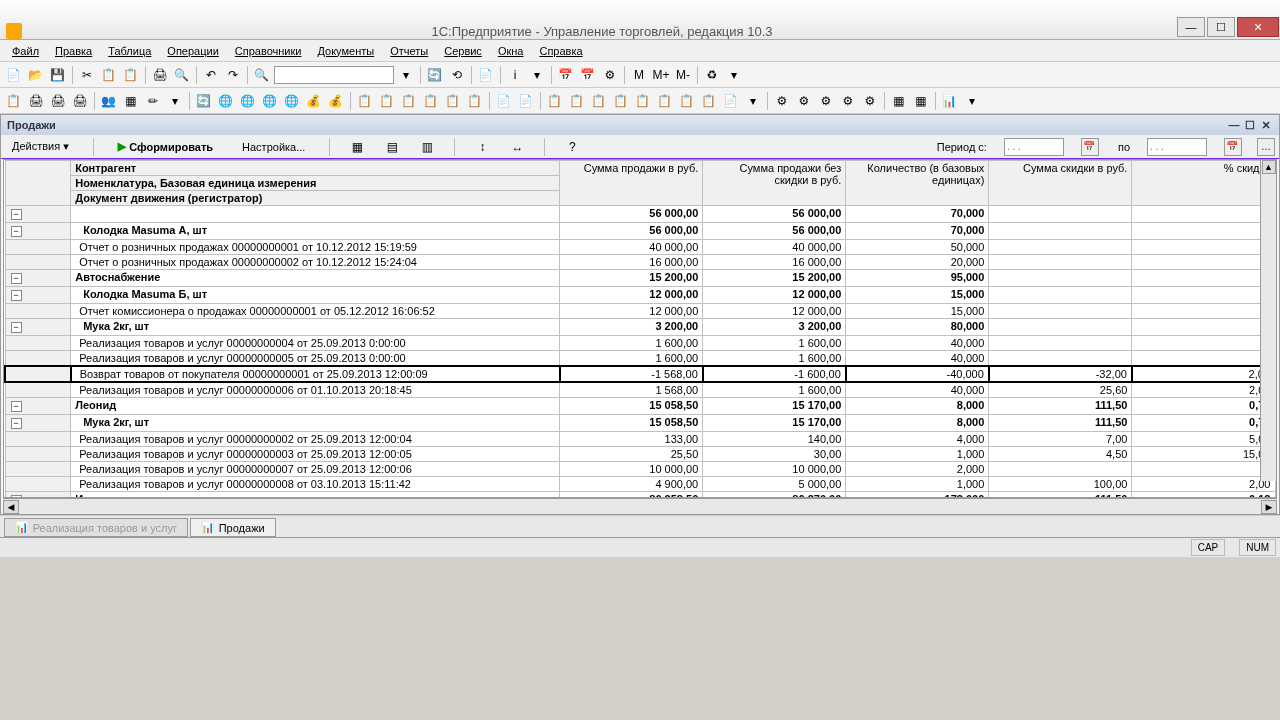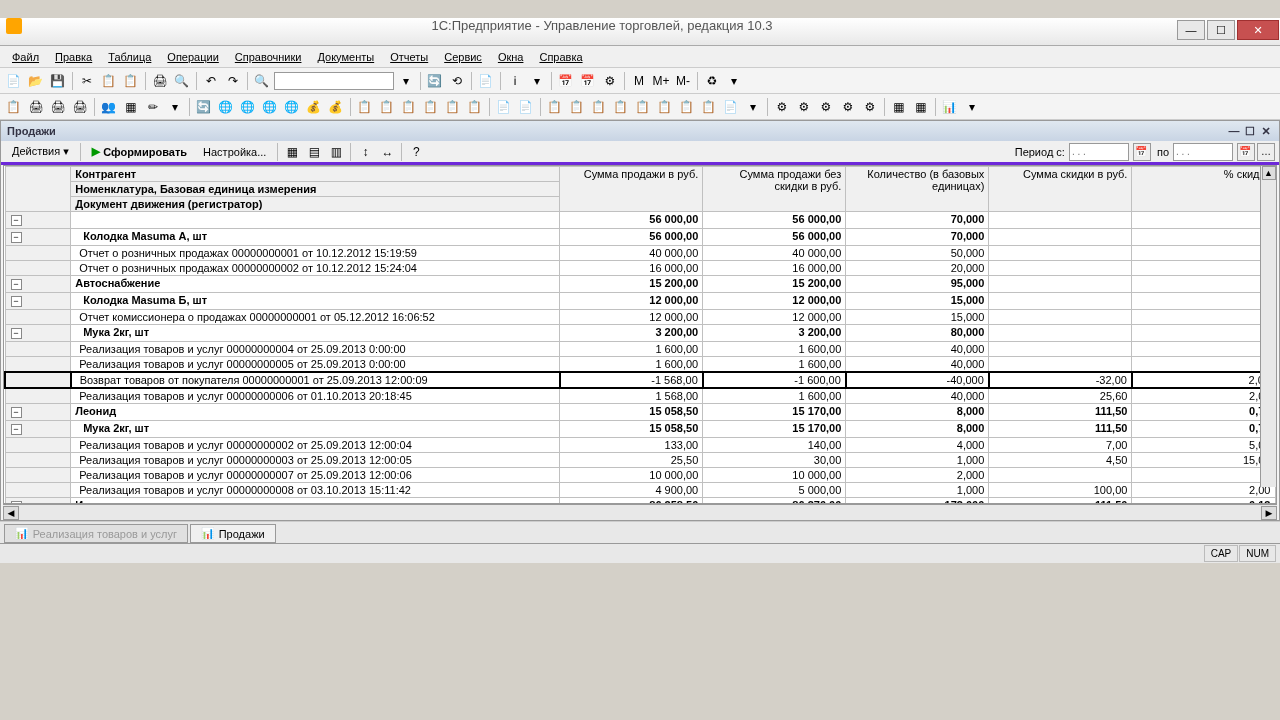--- a/index.html
+++ b/index.html
@@ -1,33 +1,33 @@
 <!DOCTYPE html>
 <html><head>
 <meta charset="utf-8">
 <style>
 * { margin: 0; padding: 0; box-sizing: border-box; }
 body { font-family: "Segoe UI", Tahoma, sans-serif; font-size: 11px; background: #d4d0c8; overflow: hidden; width: 1280px; height: 720px; }
-.title-bar { background: linear-gradient(#fff,#e8e8e8); height: 28px; display: flex; align-items: flex-start; border-bottom: 1px solid #aaa; margin-top: 18px; }
+.title-bar { background: linear-gradient(#fff,#e8e8e8); height: 40px; display: flex; align-items: flex-end; border-bottom: 1px solid #aaa; }
 .app-icon { width: 16px; height: 16px; background: #ffa500; margin: 0 6px; border-radius: 2px; }
 .title-text { flex: 1; text-align: center; color: #555; font-size: 13px; }
 .win-controls { display: flex; }
 .win-btn { width: 28px; height: 20px; display: flex; align-items: center; justify-content: center; margin: 2px 1px; border: 1px solid #999; background: #e8e8e8; font-size: 11px; cursor: pointer; }
 .win-btn.close { background: #c75050; color: #fff; border-color: #a03030; width: 42px; }
 .menu-bar { background: #f0f0f0; height: 22px; display: flex; align-items: center; padding: 0 4px; border-bottom: 1px solid #ccc; }
 .menu-item { padding: 2px 8px; cursor: pointer; text-decoration: underline; }
 .toolbar { background: #f4f4f4; height: 26px; display: flex; align-items: center; padding: 0 4px; border-bottom: 1px solid #ccc; gap: 2px; }
 .tb-btn { width: 20px; height: 20px; display: flex; align-items: center; justify-content: center; cursor: pointer; border: 1px solid transparent; font-size: 12px; }
 .tb-sep { width: 1px; height: 18px; background: #bbb; margin: 0 2px; }
 .tb-input { width: 120px; height: 18px; border: 1px solid #999; background: #fff; padding: 0 2px; }
 .panel { background: #f4f4f4; border: 1px solid #999; margin: 0; }
 .panel-header { background: linear-gradient(#e0e8f0,#c8d4e4); height: 20px; display: flex; align-items: center; padding: 0 6px; font-weight: bold; color: #334; }
 .panel-header .spacer { flex: 1; }
 .panel-icon { width: 14px; height: 14px; margin-left: 2px; cursor: pointer; display:flex;align-items:center;justify-content:center;font-size:11px; }
-.actions-bar { background: #f0f0f0; height: 24px; display: flex; align-items: center; padding: 0 4px; border-bottom: 3px solid #6d28d9; gap: 2px; }
+.actions-bar { background: #f0f0f0; height: 24px; display: flex; align-items: center; padding: 0 4px; border-bottom: 1px solid #6d28d9; gap: 15px; }
 .act-btn { padding: 2px 6px; border: 1px solid transparent; cursor: pointer; display: flex; align-items: center; gap: 3px; }
 .act-primary { font-weight: bold; }
 .period-label { margin-left: 4px; }
 .period-input { width: 60px; height: 18px; border: 1px solid #999; background: #fff; margin: 0 2px; font-size:10px; color:#999; padding:0 2px; }
 .period-btn { width: 18px; height: 18px; border: 1px solid #999; background: #eee; cursor: pointer; font-size:10px;display:flex;align-items:center;justify-content:center; }
 .grid-wrap { background: #fff; height: 339px; overflow: hidden; position: relative; border: 1px solid #999; margin: 0 2px; }
 table { border-collapse: collapse; width: 100%; }
 th, td { border: 1px solid #c0c0c0; padding: 1px 4px; font-size: 11px; height: 14px; vertical-align: top; }
 th { background: #f0f0f0; font-weight: normal; text-align: center; }
 .col-tree { width: 45px; background: #f0f0f0; }
@@ -38,21 +38,21 @@
 .indent2 { padding-left: 8px; }
 .selected-row td { border: 2px solid #000 !important; margin-top: 20px; }
 .tree-ctrl { display: inline-block; width: 11px; height: 11px; border: 1px solid #888; text-align: center; line-height: 9px; font-size: 9px; background: #fff; cursor: pointer; margin: 1px; }
 .hscroll { height: 16px; background: #e8e8e8; display: flex; align-items: center; border-top: 1px solid #999; margin: 0 2px; }
 .scroll-btn { width: 16px; height: 14px; border: 1px solid #999; background: #ddd; cursor: pointer; display:flex;align-items:center;justify-content:center;font-size:9px; }
 .scroll-track { flex: 1; }
 .tabs-bar { height: 22px; background: #e8e8e8; display: flex; align-items: flex-end; padding: 0 4px; border-top: 1px solid #ccc; gap:2px; }
 .tab { padding: 2px 10px; border: 1px solid #999; background: #f0f0f0; cursor: pointer; font-size: 11px; display:flex; align-items:center; gap:4px; }
 .tab.inactive { color: #999; background: #e0e0e0; }
 .status-bar { height: 20px; background: #e8e8e8; display: flex; align-items: center; border-top: 1px solid #999; padding: 0 4px; }
-.status-cell { border: 1px solid #bbb; padding: 2px 6px; margin-left: 1px; font-size: 10px; }
+.status-cell { border: 1px solid #bbb; padding: 2px 6px; margin-left: 14px; font-size: 10px; }
 .status-bar .spacer { flex: 1; }
 .vscroll-stub { position:absolute; right:0; top:0; bottom:16px; width:16px; background:#e8e8e8; border-left:1px solid #999; }
 .vscroll-stub .vbtn { width:14px; height:14px; border:1px solid #999; background:#ddd; margin:0 auto; font-size:9px; display:flex;align-items:center;justify-content:center; cursor:pointer; }
 </style>
 </head>
 <body>
 
 <div class="title-bar">
   <div class="app-icon"></div>
   <div class="title-text">1С:Предприятие - Управление торговлей, редакция 10.3</div>

